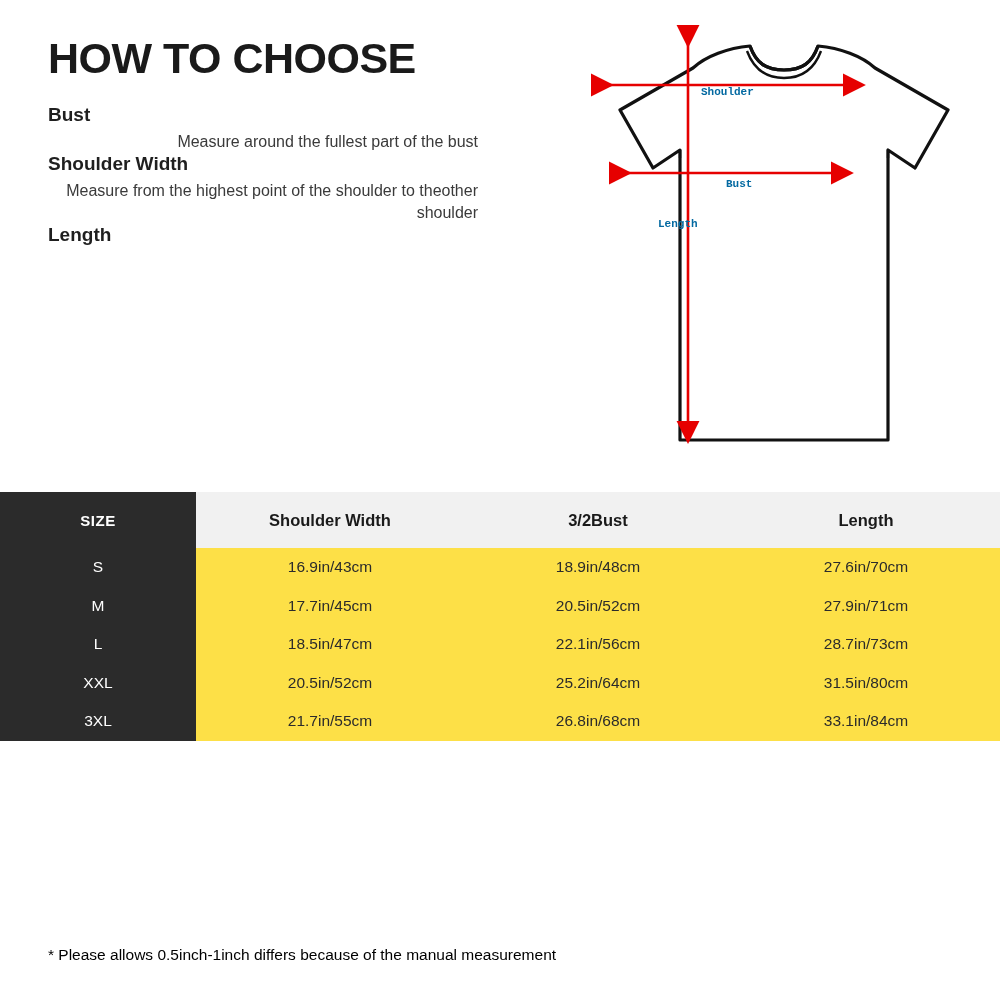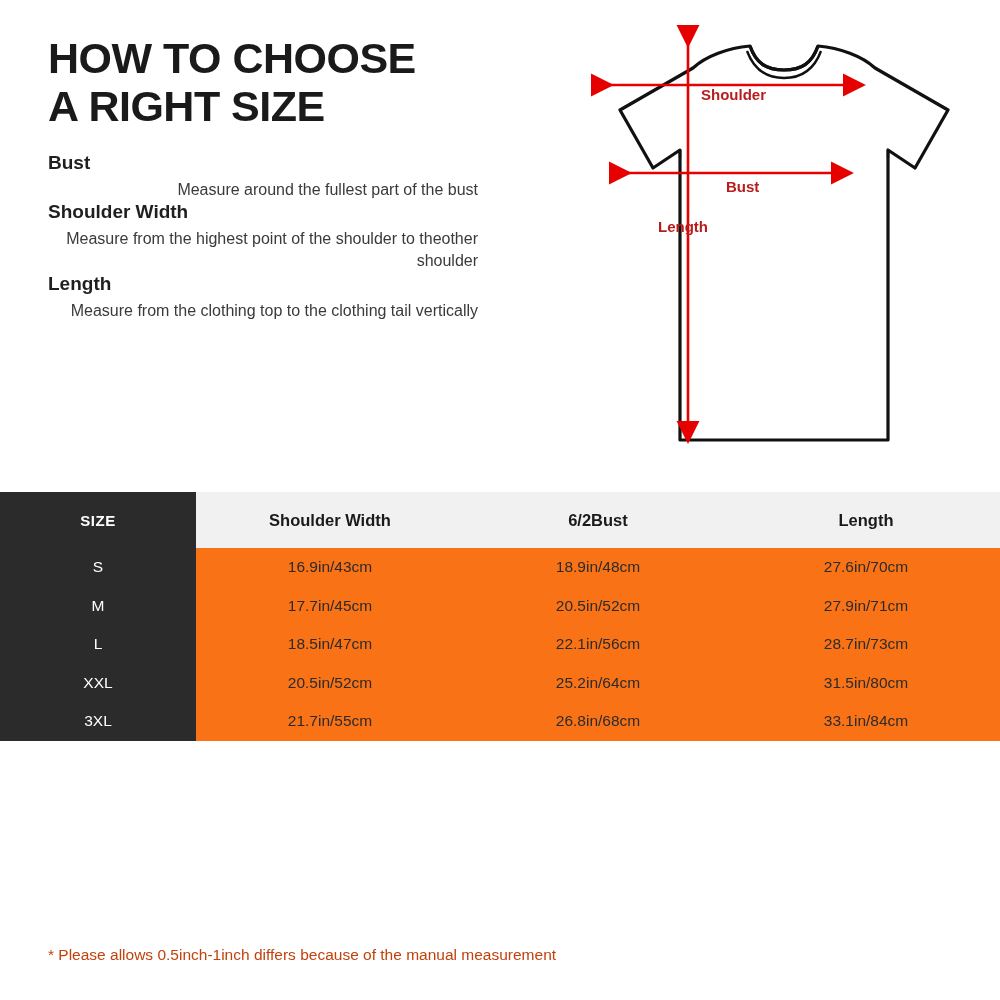--- a/index.html
+++ b/index.html
@@ -64,24 +64,24 @@
     left: 498px;
     top: 18px;
     width: 490px;
     height: 455px;
   }
   .shirt-wrap svg {
     display: block;
   }
   .measure-label {
     position: absolute;
-    color: #b91c1c;
-    font-size: 15px;
-    font-weight: bold;
-    font-family: Liberation Sans, sans-serif;
+    color: #0369a1;
+    font-size: 11px;
+    font-weight: bold;
+    font-family: Liberation Mono, monospace;
     white-space: nowrap;
   }
   .label-shoulder { left: 203px; top: 68px; }
   .label-bust     { left: 228px; top: 160px; }
   .label-length   { left: 160px; top: 200px; }
 
   
   .table-section {
     position: absolute;
     left: 0;
@@ -114,61 +114,59 @@
     background: #2b2b2b;
     color: #ffffff;
     font-size: 15px;
     letter-spacing: 0.5px;
   }
   .size-table td.col-size {
     background: #2b2b2b;
     color: #ffffff;
   }
   .size-table tbody tr td {
-    background: #f97316;
+    background: #fde047;
   }
   .size-table tbody tr td.col-size {
     background: #2b2b2b;
   }
   .size-table col.c-size  { width: 196px; }
   .size-table col.c-other { width: 268px; }
 
   
   .footnote {
     position: absolute;
     left: 48px;
     top: 946px;
     font-size: 15.5px;
-    color: #c2410c;
+    color: #000000;
   }
 </style>
 </head>
 <body>
 
 <div class="top-section">
 
   <div class="info-block">
     <h1 class="headline">
       <span class="line">HOW TO CHOOSE</span>
-      <span class="line">A RIGHT SIZE</span>
     </h1>
 
     <div>
       <div class="term">Bust</div>
       <div class="desc">Measure around the fullest part of the bust</div>
     </div>
 
     <div>
       <div class="term">Shoulder Width</div>
       <div class="desc">Measure from the highest point of the shoulder to theother shoulder</div>
     </div>
 
     <div>
       <div class="term">Length</div>
-      <div class="desc">Measure from the clothing top to the clothing tail vertically</div>
     </div>
   </div>
 
   <div class="shirt-wrap">
     <svg width="490" height="455" viewBox="0 0 490 455">
       <defs>
         <marker id="arrowRed" markerWidth="9" markerHeight="9" refX="7.5" refY="4.5" orient="auto" markerUnits="strokeWidth">
           <path d="M0,0 L9,4.5 L0,9 z" fill="#e60000"></path>
         </marker>
       </defs>
@@ -220,21 +218,21 @@
     <colgroup>
       <col class="c-size">
         <col class="c-other">
         <col class="c-other">
         <col class="c-other">
     </colgroup>
     <thead>
       <tr>
         <th class="col-size">SIZE</th>
         <th>Shoulder Width</th>
-        <th>6/2Bust</th>
+        <th>3/2Bust</th>
         <th>Length</th>
       </tr>
     </thead>
     <tbody>
       <tr>
         <td class="col-size">S</td>
         <td>16.9in/43cm</td>
         <td>18.9in/48cm</td>
         <td>27.6in/70cm</td>
       </tr>

